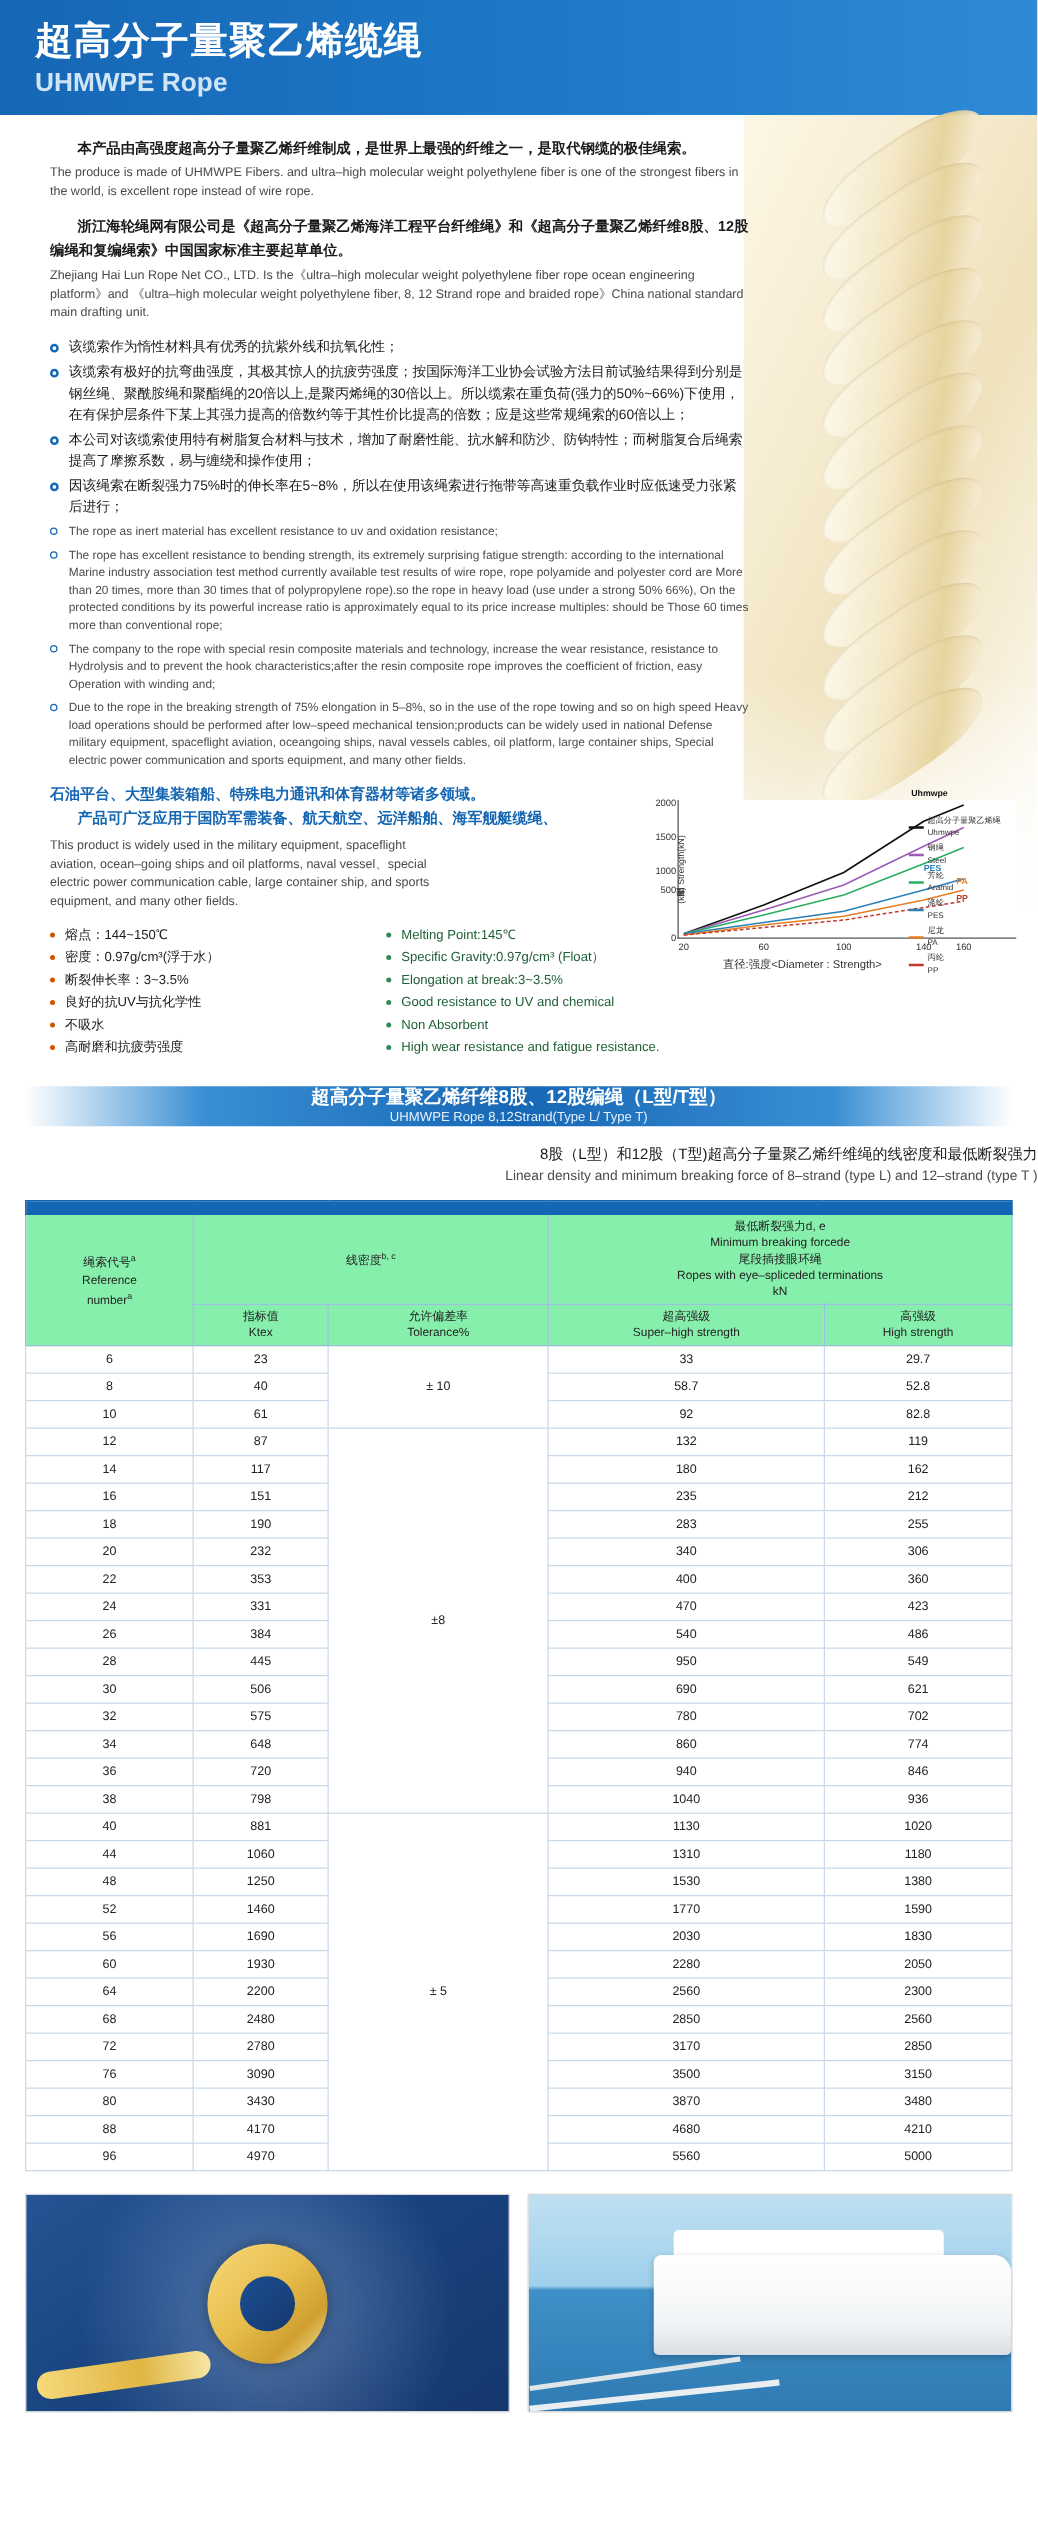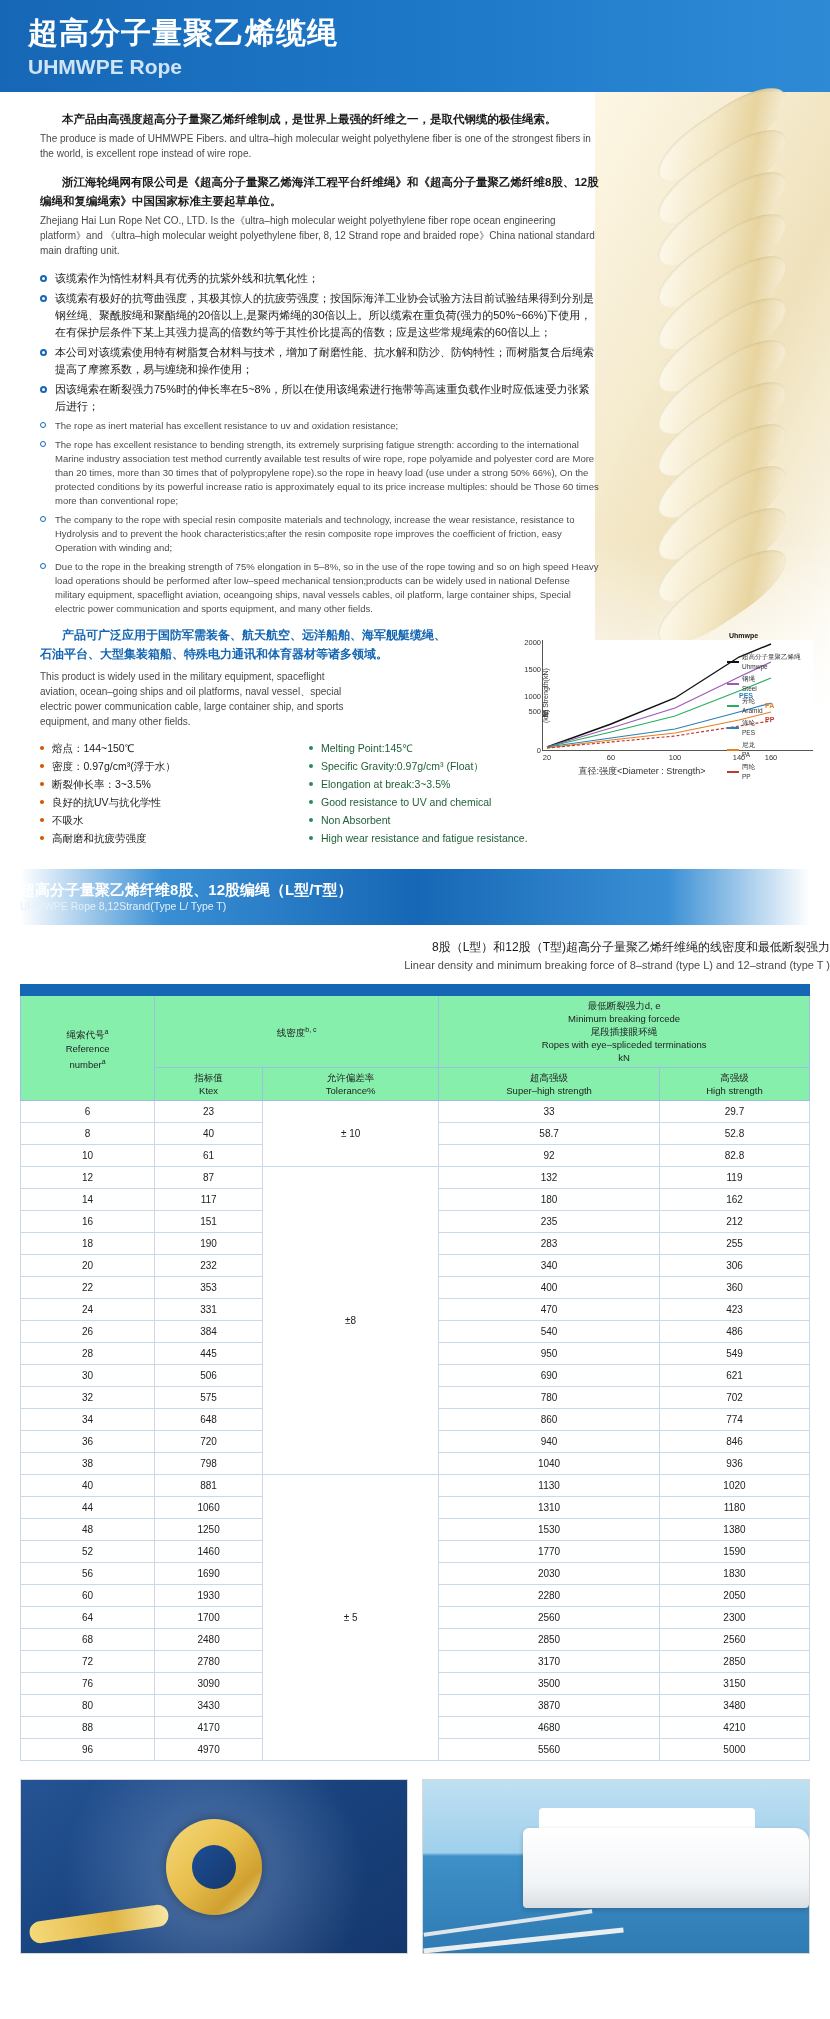--- a/index.html
+++ b/index.html
@@ -114,23 +114,23 @@
   .curve-label{position:absolute;font-size:7px;font-weight:bold;}
 
   
   .sec-title{padding:6px 40px 0 40px;}
   .sec-title .cn{color:#1566b3;font-size:14.5px;font-weight:bold;line-height:24px;}
   .sec-title .en{color:#3b3b3b;font-size:11px;line-height:16px;margin-top:2px;}
 
   
   .band{
     margin:16px 20px 0 20px;
-    height:56px;
+    height:32px;
     background:linear-gradient(90deg,#ffffff 0%,#3a8fd4 18%,#1667b5 50%,#3a8fd4 82%,#ffffff 100%);
-    display:flex;flex-direction:column;justify-content:center;
+    display:flex;flex-direction:column;align-items:center;justify-content:center;
   }
   .band .cn{color:#fff;font-size:15px;font-weight:bold;line-height:18px;}
   .band .en{color:#e4f0fb;font-size:10.5px;line-height:14px;}
 
   .sub-caption{text-align:right;margin-top:12px;}
   .sub-caption .cn{font-size:12px;color:#1a1a1a;line-height:20px;}
   .sub-caption .en{font-size:11px;color:#4a4a4a;line-height:17px;}
 
   
   .tbl-wrap{padding:10px 20px 0 20px;}
@@ -239,22 +239,22 @@
       </ul>
 
       <ul class="blist en">
         <li>The rope as inert material has excellent resistance to uv and oxidation resistance;</li>
         <li>The rope has excellent resistance to bending strength, its extremely surprising fatigue strength: according to the international Marine industry association test method currently available test results of wire rope, rope polyamide and polyester cord are More than 20 times, more than 30 times that of polypropylene rope).so the rope in heavy load (use under a strong 50% 66%), On the protected conditions by its powerful increase ratio is approximately equal to its price increase multiples: should be Those 60 times more than conventional rope;</li>
         <li>The company to the rope with special resin composite materials and technology, increase the wear resistance, resistance to Hydrolysis and to prevent the hook characteristics;after the resin composite rope improves the coefficient of friction, easy Operation with winding and;</li>
         <li>Due to the rope in the breaking strength of 75% elongation in 5–8%, so in the use of the rope towing and so on high speed Heavy load operations should be performed after low–speed mechanical tension;products can be widely used in national Defense military equipment, spaceflight aviation, oceangoing ships, naval vessels cables, oil platform, large container ships, Special electric power communication and sports equipment, and many other fields.</li>
       </ul>
 
       <div style="margin-top:10px;">
+        <p class="blue-bold l2">石油平台、大型集装箱船、特殊电力通讯和体育器材等诸多领域。</p>
         <p class="blue-bold" style="text-indent:22px;">产品可广泛应用于国防军需装备、航天航空、远洋船舶、海军舰艇缆绳、</p>
-        <p class="blue-bold l2">石油平台、大型集装箱船、特殊电力通讯和体育器材等诸多领域。</p>
         <p class="mid-en" style="width:320px;">This product is widely used in the military equipment, spaceflight aviation, ocean–going ships and oil platforms, naval vessel、special electric power communication cable, large container ship, and sports equipment, and many other fields.</p>
       </div>
 
       <div class="feat-wrap">
         <div class="feat-col">
           <div class="fitem">熔点：144~150℃</div>
           <div class="fitem">密度：0.97g/cm³(浮于水）</div>
           <div class="fitem">断裂伸长率：3~3.5%</div>
           <div class="fitem">良好的抗UV与抗化学性</div>
           <div class="fitem">不吸水</div>
@@ -511,21 +511,21 @@
             <td>1830</td>
           </tr>
         <tr>
             <td class="rowlbl">60</td>
             <td>1930</td>
             <td>2280</td>
             <td>2050</td>
           </tr>
         <tr>
             <td class="rowlbl">64</td>
-            <td>1700</td>
+            <td>2200</td>
             <td>2560</td>
             <td>2300</td>
           </tr>
         <tr>
             <td class="rowlbl">68</td>
             <td>2480</td>
             <td>2850</td>
             <td>2560</td>
           </tr>
         <tr>

